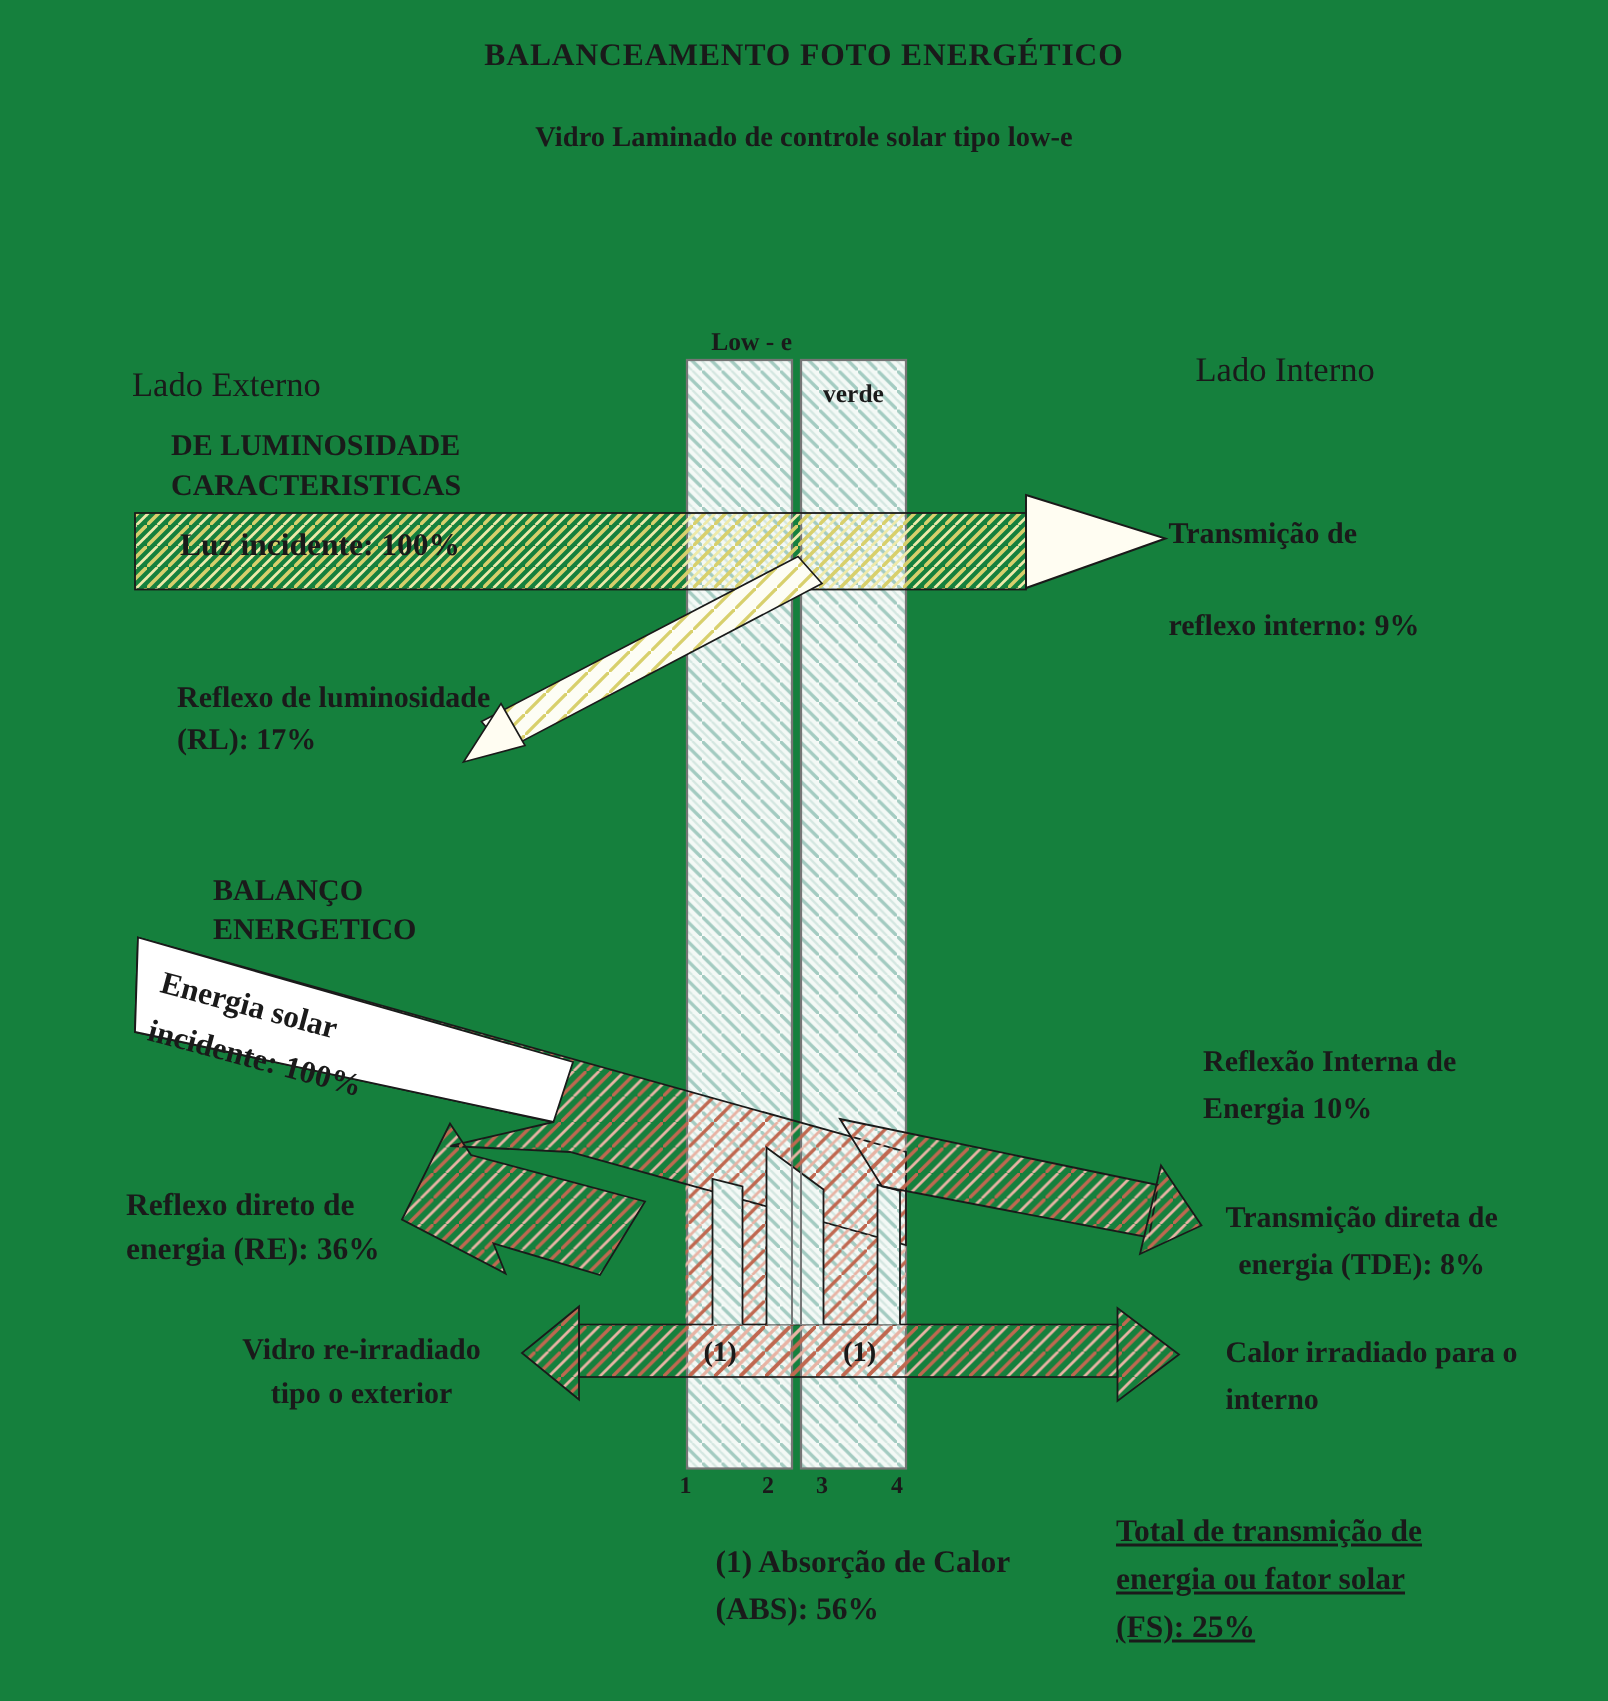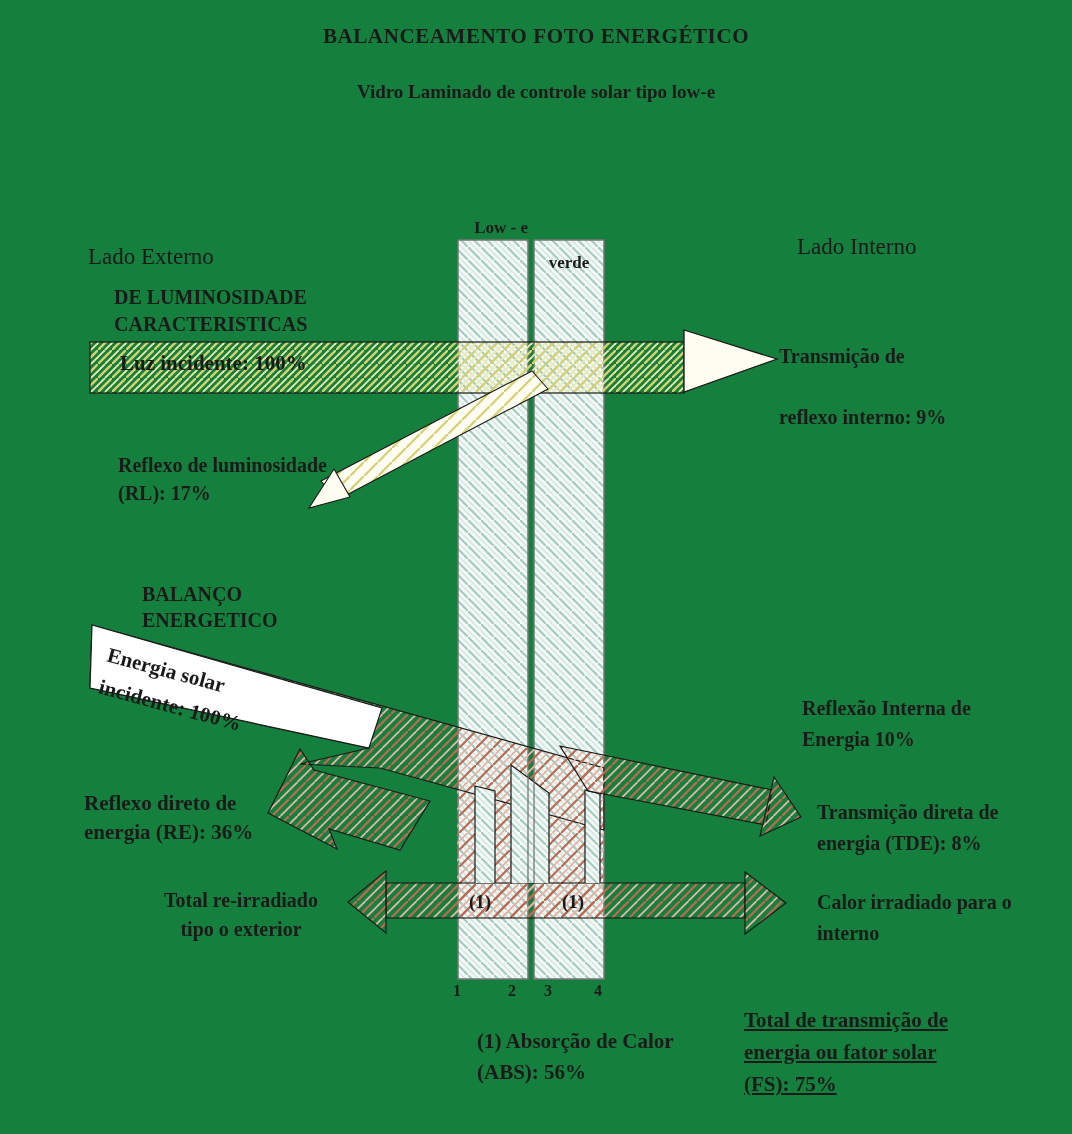--- a/index.html
+++ b/index.html
@@ -23,21 +23,21 @@
   .t-carac{left:114px;top:284px;line-height:27px;}
   .t-luz{left:120px;top:349px;font-size:21px;}
   .t-tl{left:779px;top:341px;line-height:30px;}
   .t-refint{left:779px;top:403px;}
   .t-rl{left:118px;top:451px;line-height:28px;}
   .t-bal{left:106px;top:581px;line-height:26px;margin-left:36px;}
   .t-energia{left:112px;top:639px;font-size:21px;line-height:33px;
              transform:rotate(15deg);transform-origin:0 0;}
   .t-reflexao{left:802px;top:693px;line-height:31px;}
   .t-re{left:84px;top:789px;line-height:29px;font-size:21px;}
-  .t-tde{left:817px;top:797px;line-height:31px;}
+  .t-tde{left:817px;top:797px;line-height:31px;text-align:center;}
   .t-calorout{left:138px;top:886px;width:206px;text-align:center;line-height:29px;}
   .t-calorin{left:817px;top:887px;line-height:31px;}
   .t-one{font-size:19px;top:887px;}
   .t-one-l{left:469px;} .t-one-r{left:562px;}
   .tick{position:absolute;top:982px;font-weight:bold;font-size:16px;}
   .tick1{left:453px;} .tick2{left:508px;} .tick3{left:544px;} .tick4{left:594px;}
   .t-abs{left:477px;top:1026px;line-height:31px;font-size:21px;}
   .t-fs{left:744px;top:1004px;line-height:32px;font-size:21px;text-decoration:underline;}
 </style>
 </head>
@@ -157,21 +157,21 @@
     <div>Reflexo direto de</div>
     <div>energia (RE): 36%</div>
   </div>
 
   <div class="lbl t-tde">
     <div>Transmição direta de</div>
     <div>energia (TDE): 8%</div>
   </div>
 
   <div class="lbl t-calorout">
-    <div>Total re-irradiado</div>
+    <div>Vidro re-irradiado</div>
     <div>tipo o exterior</div>
   </div>
 
   <div class="lbl t-calorin">
     <div>Calor irradiado para o</div>
     <div>interno</div>
   </div>
 
   <div class="lbl t-one t-one-l">(1)</div>
   <div class="lbl t-one t-one-r">(1)</div>
@@ -182,16 +182,16 @@
   <span class="tick tick4">4</span>
 
   <div class="lbl t-abs">
     <div>(1) Absorção de Calor</div>
     <div>(ABS): 56%</div>
   </div>
 
   <div class="lbl t-fs">
     <div>Total de transmição de</div>
     <div>energia ou fator solar</div>
-    <div>(FS): 75%</div>
+    <div>(FS): 25%</div>
   </div>
 
 </div>
 
 </body></html>

